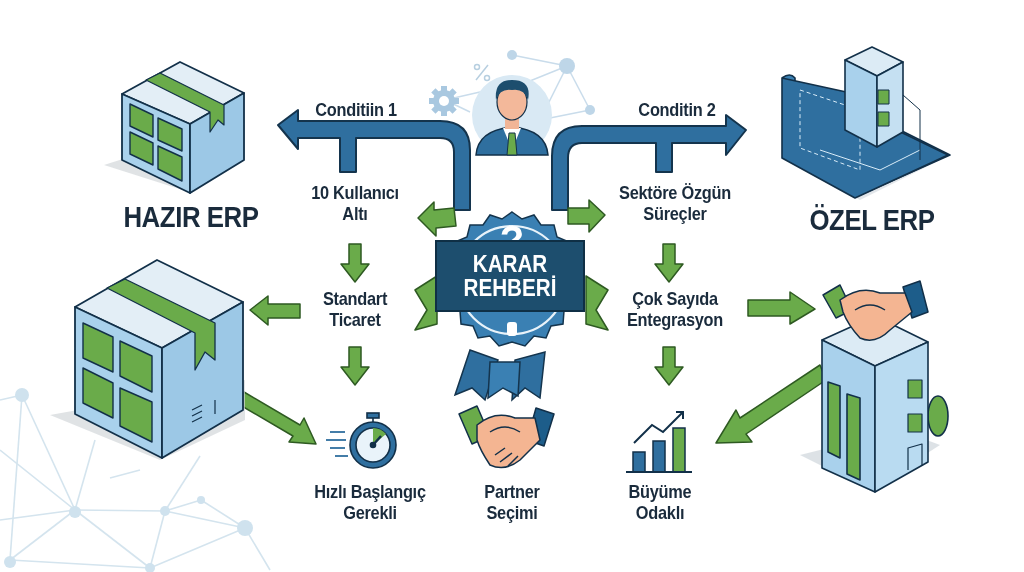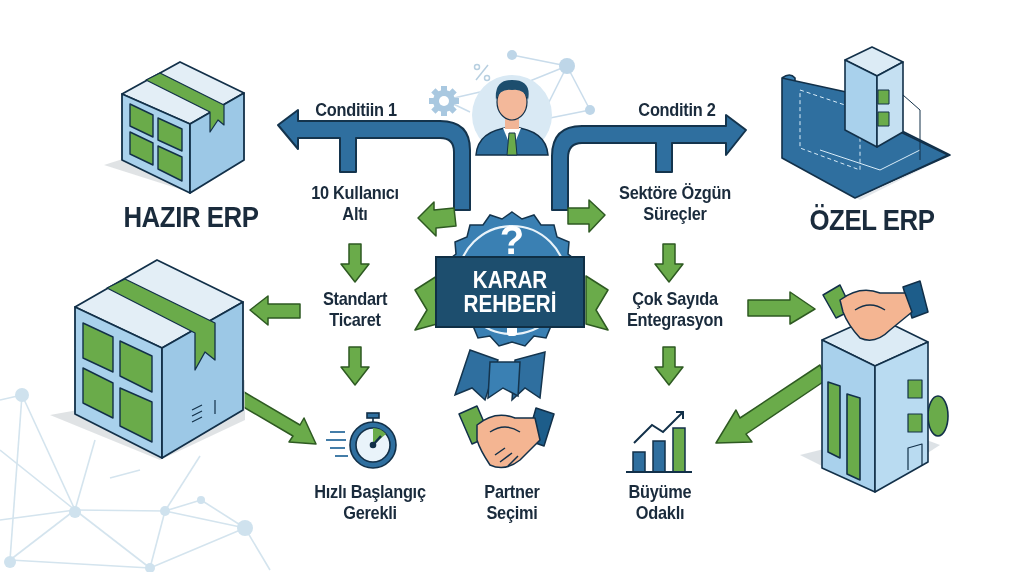--- a/index.html
+++ b/index.html
@@ -13,21 +13,21 @@
     .lbl {
       position: absolute; color: #1a2b3c; font-weight: bold; text-align: center;
       line-height: 1.08; letter-spacing: -0.3px; transform: scaleX(0.86); transform-origin: center top;
       white-space: nowrap;
     }
     .lbl span { display: block; }
     .cond { font-size: 19px; }
     .mid { font-size: 19px; }
     .title { font-size: 30px; letter-spacing: -0.5px; color: #1a2b3c; }
     .badge-text {
-      position: absolute; left: 435px; top: 256px; width: 150px; height: 72px;
+      position: absolute; left: 435px; top: 240px; width: 150px; height: 72px;
       background: #1d4e6e; border: 2px solid #0f2f45;
       color: #ffffff; font-weight: bold; font-size: 24px; text-align: center;
       line-height: 1.02; display: flex; flex-direction: column; justify-content: center;
       box-sizing: border-box;
     }
     .badge-text span { display: block; transform: scaleX(0.86); }
   </style>
 </head>
 <body>
 

